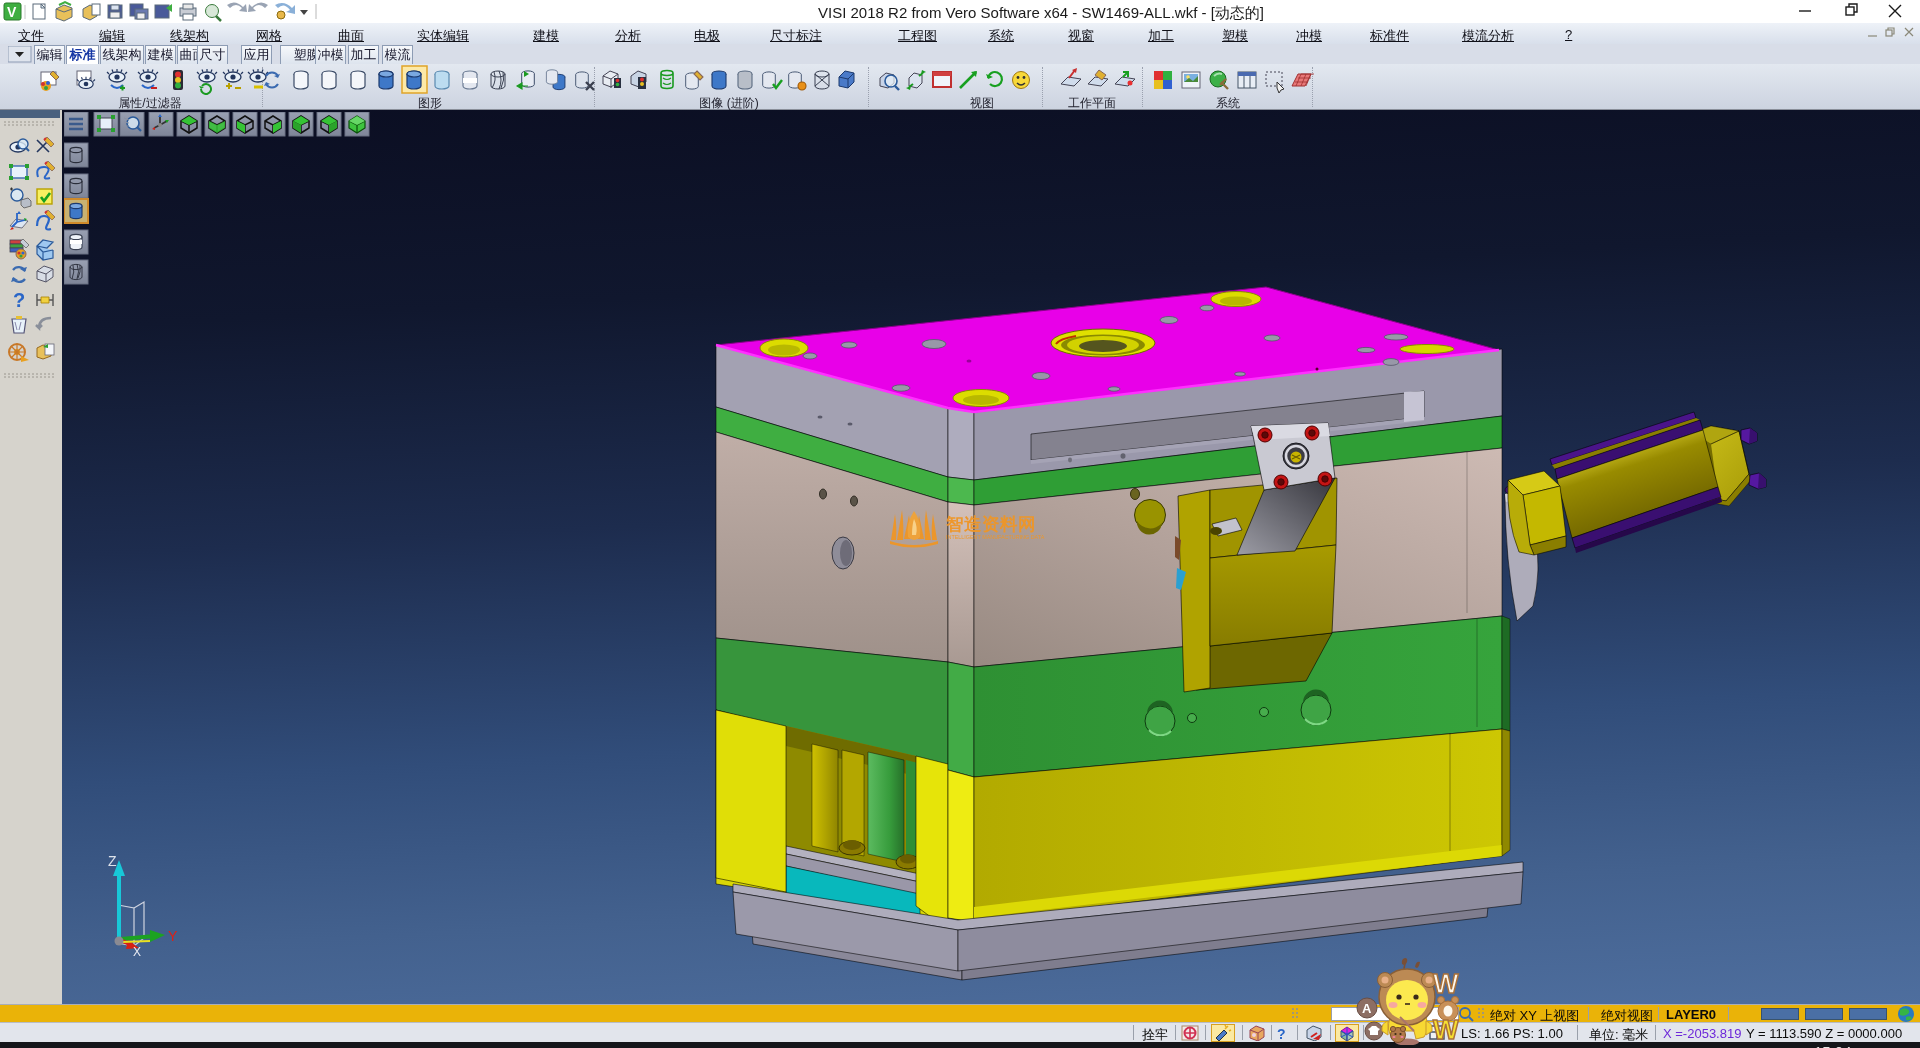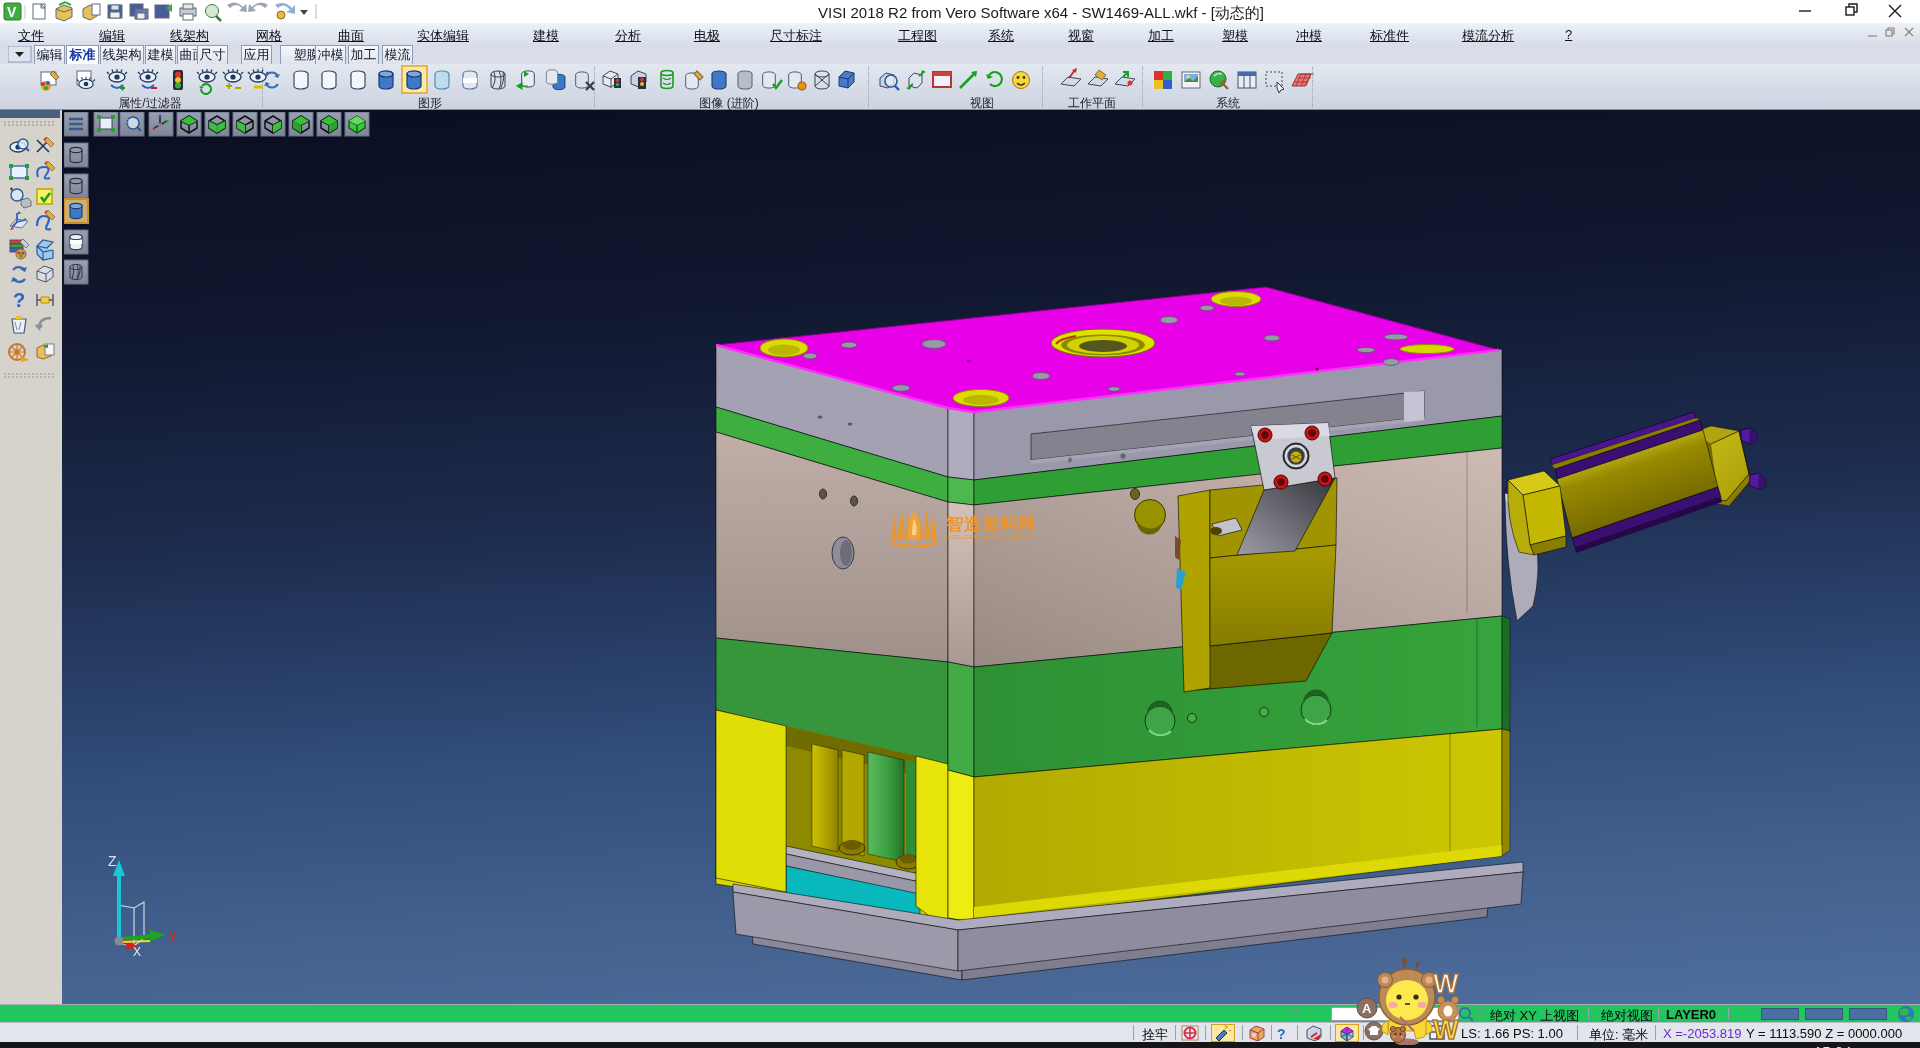--- a/index.html
+++ b/index.html
@@ -12,21 +12,21 @@
 #tabrow { left:0; top:44px; width:1920px; height:20px; background:#d8dde8; }
 .tab { position:absolute; top:1px; height:19px; line-height:18px; font-size:13px; color:#15152a; text-align:center;
   background:linear-gradient(#f6f8fb,#dde4ee); border:1px solid #8d9cb4; border-bottom:none; }
 .tab.active { background:#ffffff; color:#1536a4; font-weight:bold; }
 #ribbon { left:0; top:64px; width:1920px; height:46px; background:linear-gradient(#e3e8f0,#ccd3e0); border-bottom:1px solid #8a8f9a; }
 .grplabel { position:absolute; top:31px; font-size:12px; color:#22222e; text-align:center; }
 .gsep { position:absolute; top:3px; height:40px; width:1px; border-left:1px dotted #9aa0ae; }
 #leftbar { left:0; top:110px; width:62px; height:894px; background:#d6d3cc; }
 #viewport { left:62px; top:110px; width:1858px; height:894px;
   background:linear-gradient(177deg,#0b0e22 0%,#10172e 22%,#1d2c4e 45%,#314d7a 68%,#43618e 85%,#4e6e9e 100%); }
-#row1 { left:0; top:1004px; width:1920px; height:18px; background:#22c55e; border-top:1px solid #a8adb8; }
+#row1 { left:0; top:1004px; width:1920px; height:18px; background:#eab308; border-top:1px solid #a8adb8; }
 #row2 { left:0; top:1022px; width:1920px; height:32px; background:#e2e5ec; border-top:1px solid #b8bcc6; }
 #taskbar { left:0; top:1042px; width:1920px; height:6px; background:#15161a; color:#e8e8e8; font-size:13px; overflow:hidden; }
 .s1t { position:absolute; top:2px; font-size:13px; color:#0a0a0a; white-space:nowrap; }
 .s2t { position:absolute; top:3px; font-size:13px; color:#0a0a0a; white-space:nowrap; }
 .vsep1 { position:absolute; top:2px; height:13px; width:1px; background:#9aa0ab; }
 .vsep2 { position:absolute; top:2px; height:15px; width:1px; background:#9aa0ab; }
 </style>
 </head>
 <body>
 <div class="abs" id="titlebar"></div>

